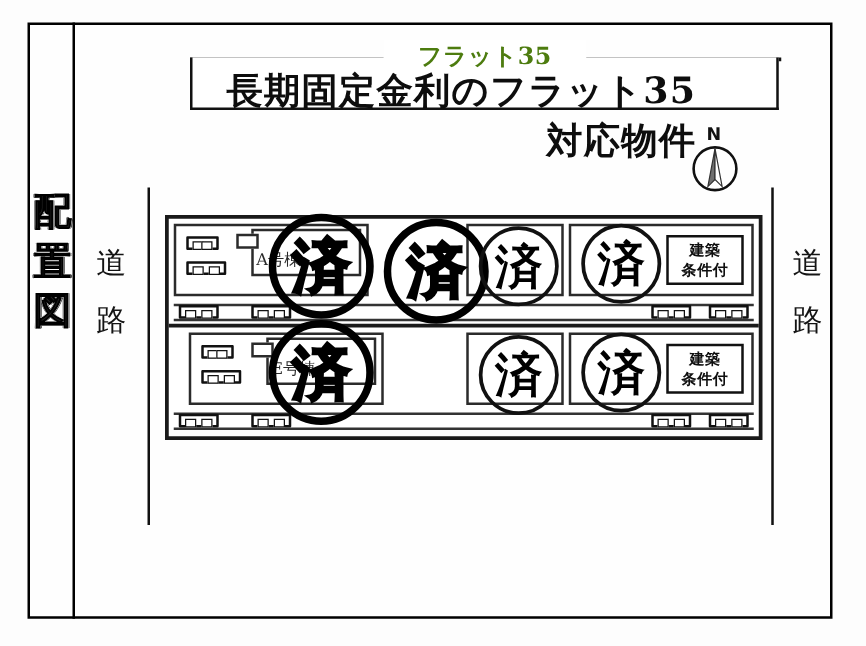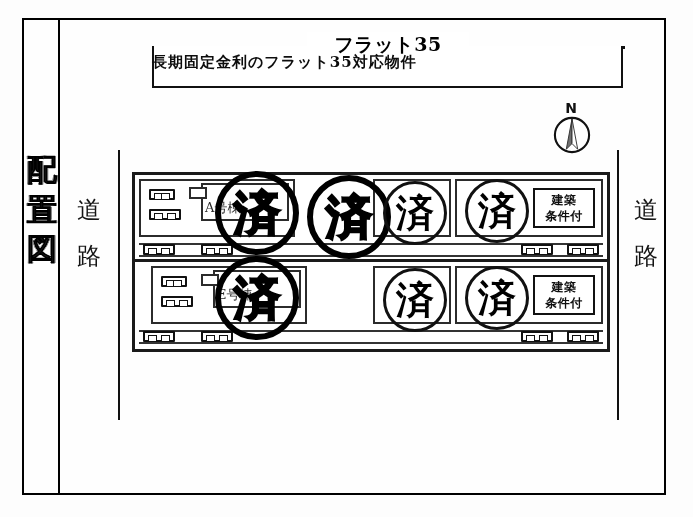--- a/index.html
+++ b/index.html
@@ -99,31 +99,31 @@
   .flat35-top-left  { left: 152px; width: 155px; }
   .flat35-top-right { left: 468px; width: 157px; }
   .flat35-tag {
     position: absolute;
     left: 307px; top: 32px;
     width: 162px;
     text-align: center;
     font-family: "DejaVu Serif", "Liberation Serif", serif;
     font-size: 19px;
     font-weight: bold;
-    color: #000000;
+    color: #4d7c0f;
     background: #fff;
     letter-spacing: 0.5px;
   }
   .flat35-main {
     position: absolute;
     left: 152px; top: 53px;
     width: 405px;
-    text-align: left;
-    font-family: "DejaVu Serif", "Liberation Serif", serif;
-    font-size: 15px;
+    text-align: right;
+    font-family: "DejaVu Serif", "Liberation Serif", serif;
+    font-size: 29px;
     font-weight: bold;
     color: #0d0d0d;
     letter-spacing: 1px;
   }
 
   
   .compass {
     position: absolute;
     left: 548px; top: 100px;
     width: 46px; height: 62px;

